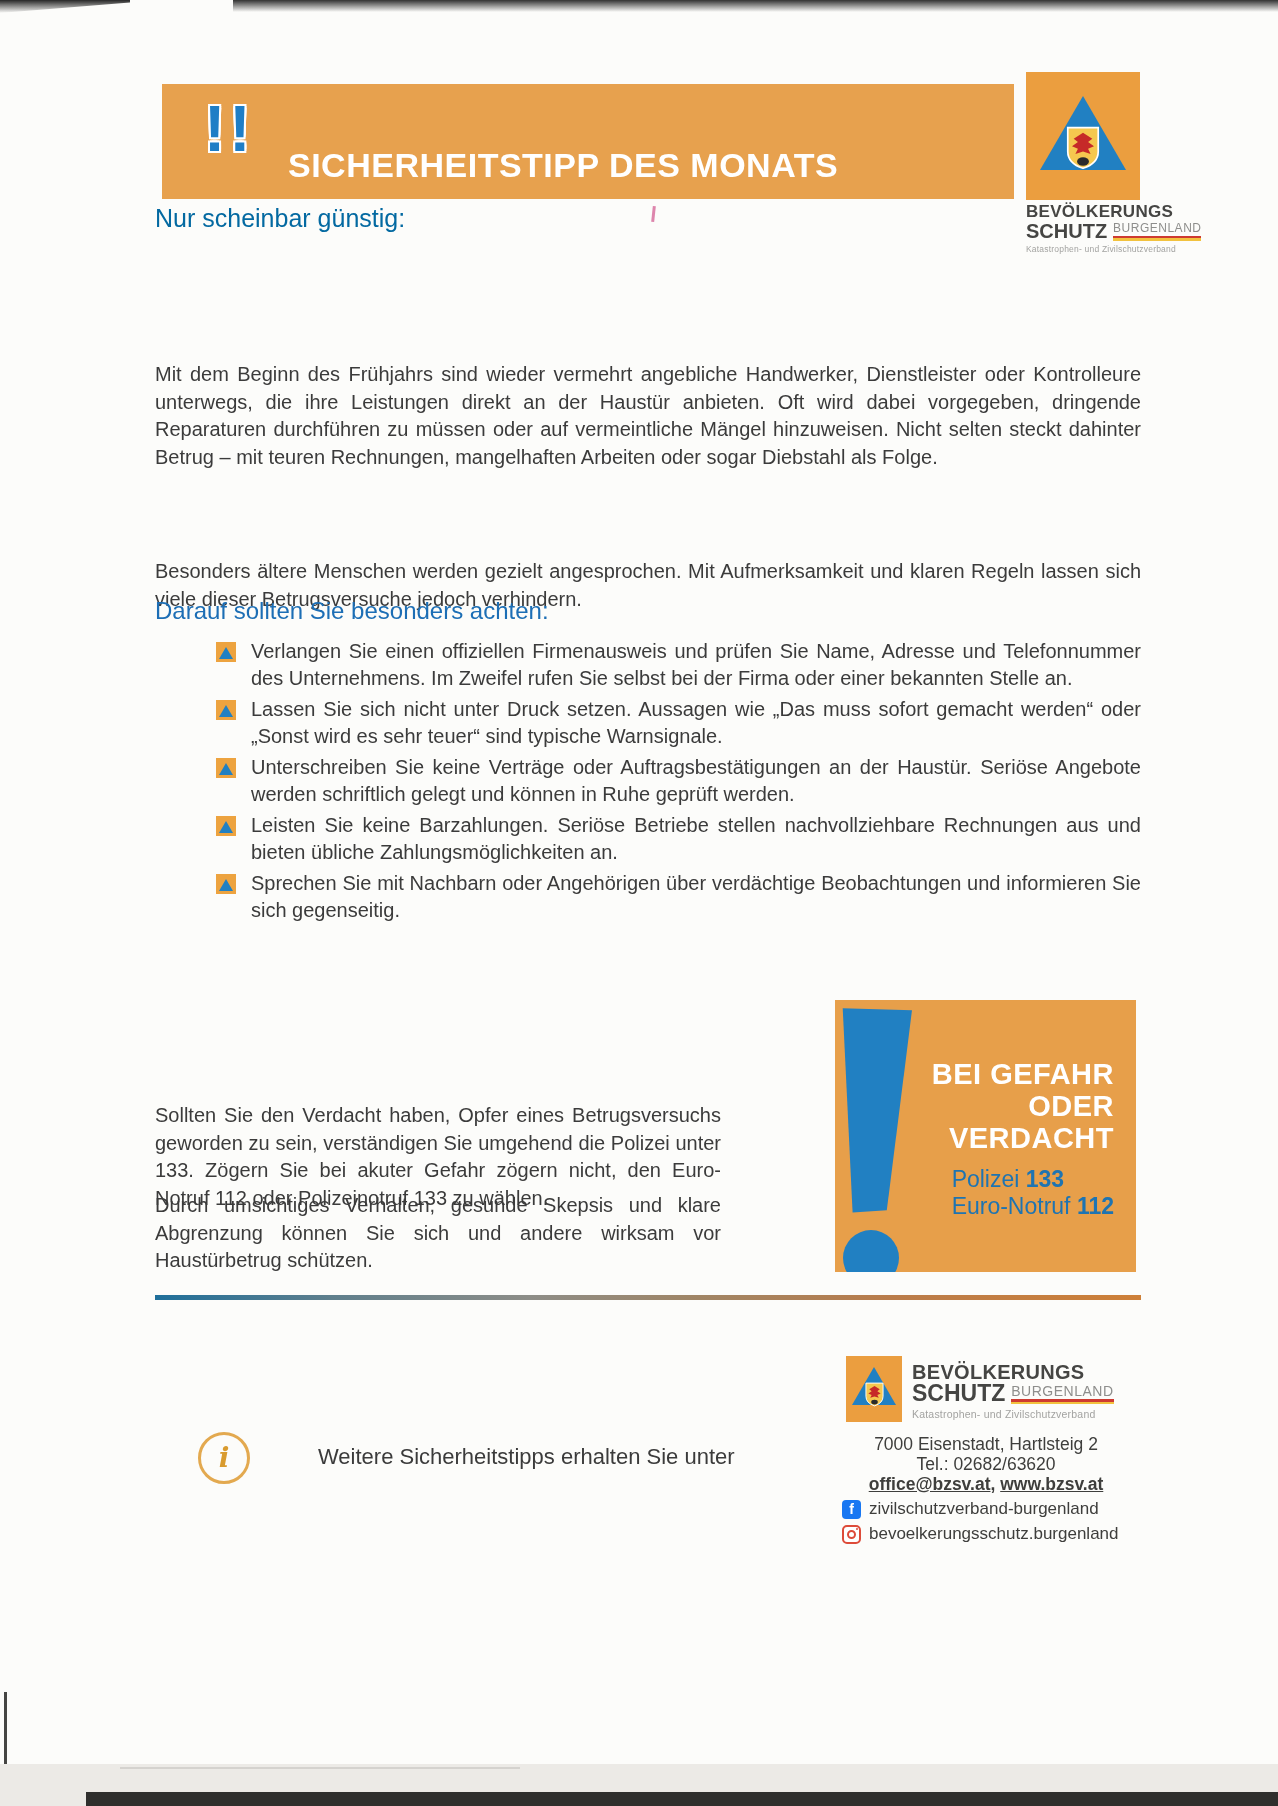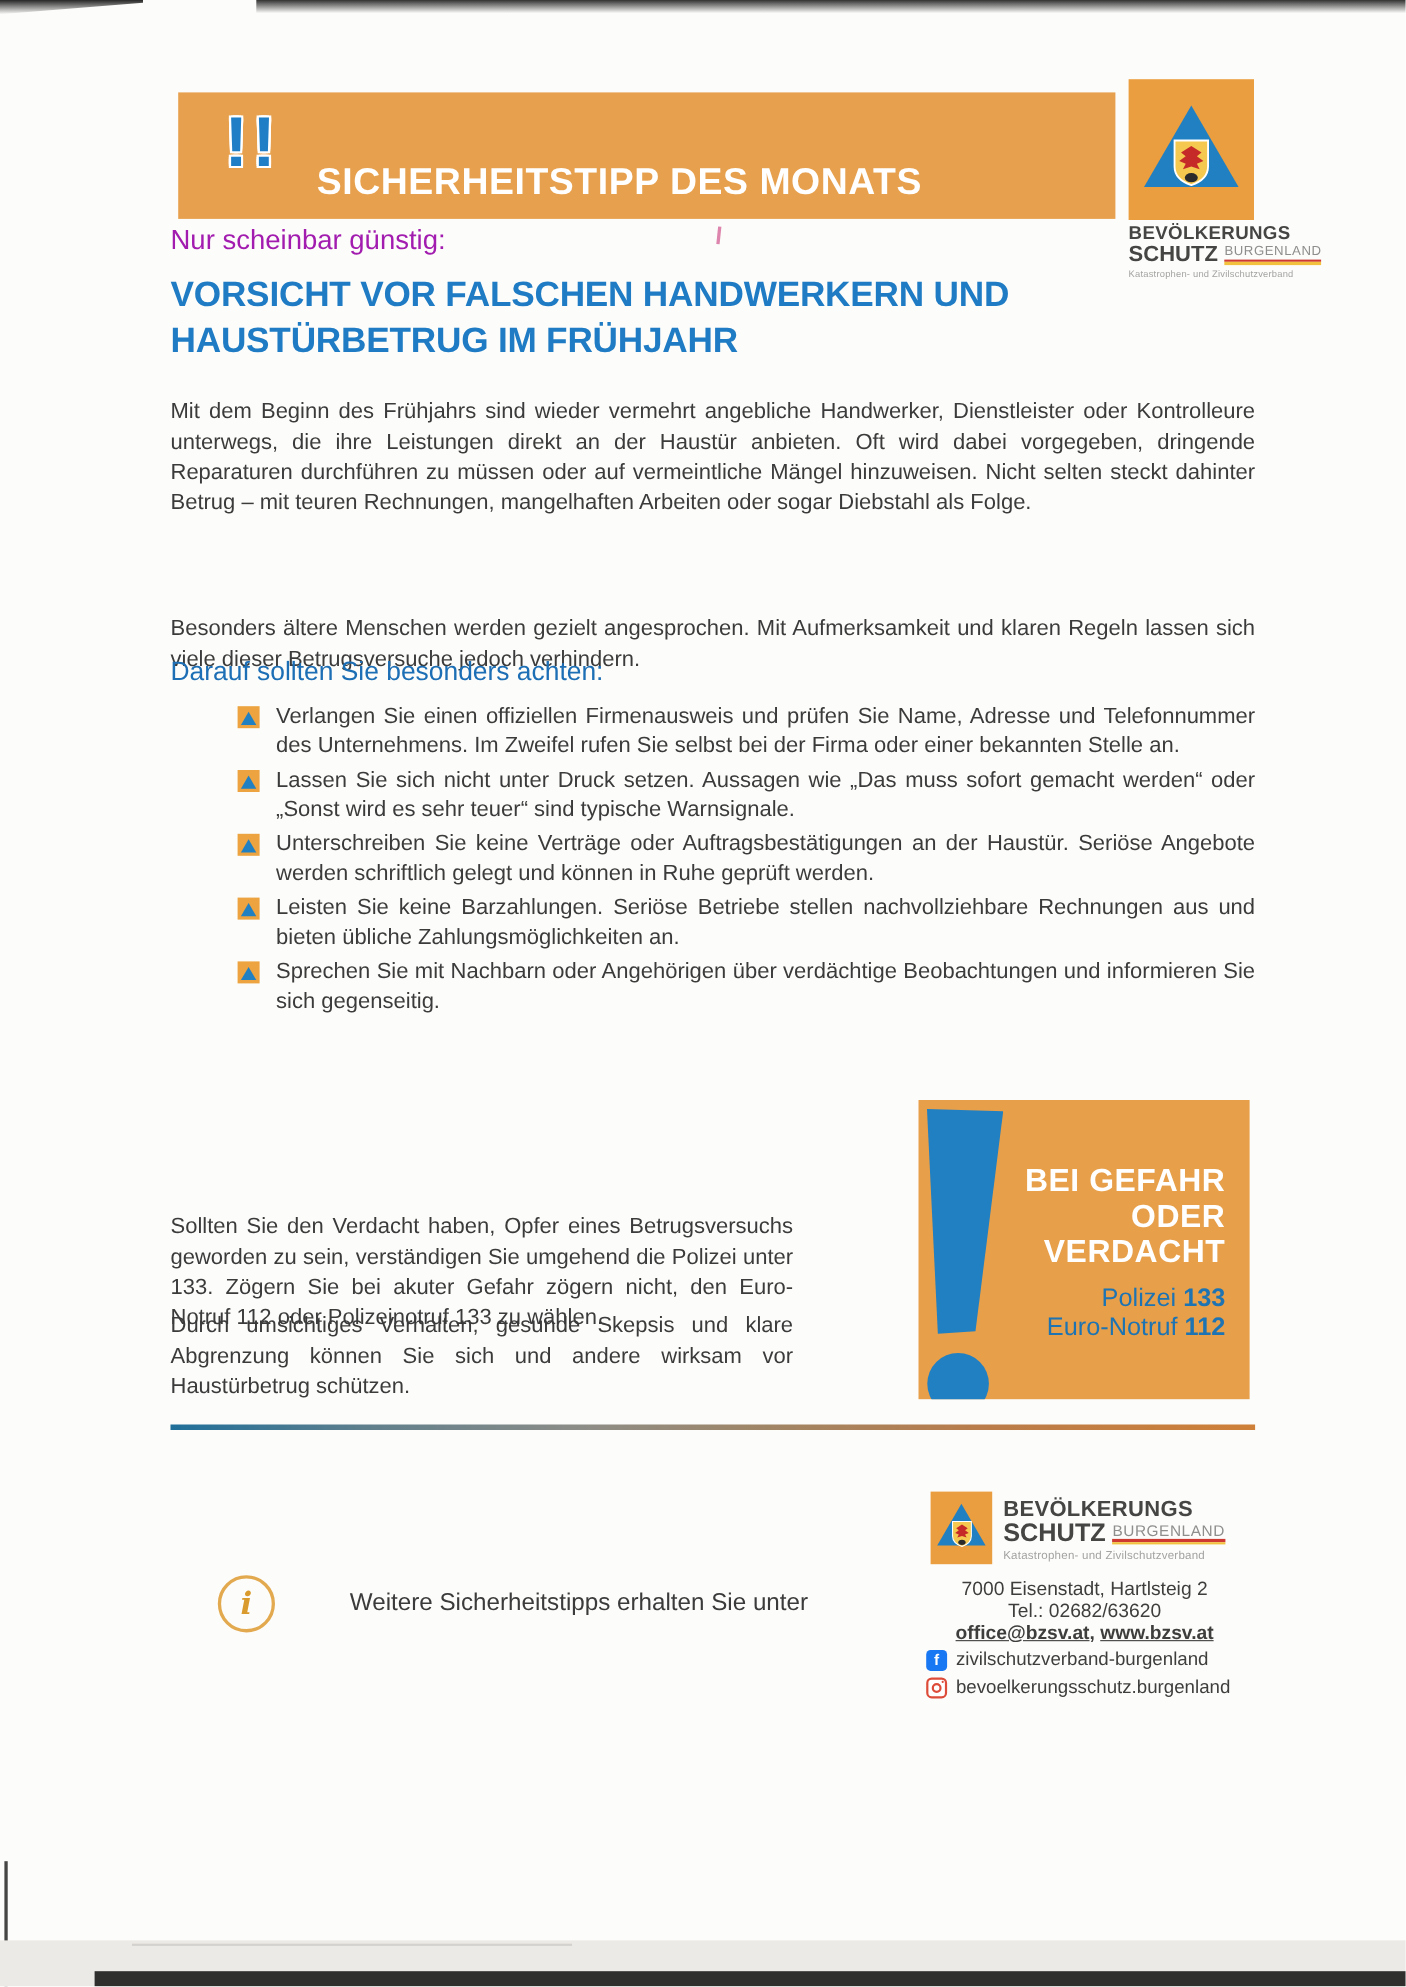--- a/index.html
+++ b/index.html
@@ -35,21 +35,21 @@
   .org-l1{font-size:17px;font-weight:700;color:#454543;letter-spacing:.3px;}
   .org-l2{font-size:20px;font-weight:700;color:#454543;display:flex;align-items:center;gap:6px;}
   .org-region{display:inline-block;font-size:12px;font-weight:400;color:#8E8E8C;letter-spacing:.5px;}
   .org-bars{display:block;margin-top:1px;}
   .org-bars i{display:block;height:2.5px;}
   .bar-red{background:#CE3A31;}
   .bar-gold{background:#F2C23E;}
   .org-l3{font-size:8.5px;color:#A3A3A1;margin-top:3px;letter-spacing:.2px;}
 
   
-  .kicker{position:absolute;left:155px;top:204px;font-size:25px;color:#a21caf;}
+  .kicker{position:absolute;left:155px;top:204px;font-size:25px;color:#0369a1;}
   .headline{position:absolute;left:155px;top:246px;font-size:32px;font-weight:700;color:#1F7CC4;line-height:42px;letter-spacing:-.2px;}
   .para{position:absolute;font-size:20px;line-height:27.5px;text-align:justify;color:#3B3B3B;}
   .para1{left:155px;top:341px;width:986px;}
   .para2{left:155px;top:511px;width:986px;margin-top:47px;}
 
   
   .check-heading{position:absolute;left:155px;top:597px;font-size:24px;color:#1C6EB5;}
   .checklist{position:absolute;left:216px;top:638px;width:925px;list-style:none;margin:0;padding:0;}
   .check-item{display:flex;gap:15px;margin-bottom:4px;}
   .mini-logo{flex:none;width:20px;height:20px;margin-top:4px;background:#EDA33F;
@@ -62,21 +62,21 @@
   .advice1{left:155px;top:1082px;width:566px;}
   .advice2{left:155px;top:1172px;width:566px;}
 
   
   .emergency{position:absolute;left:835px;top:1000px;width:301px;height:272px;background:#E79F4A;overflow:hidden;}
   .ex-stem{position:absolute;left:5px;top:6px;width:90px;height:215px;background:#2180C2;
     clip-path:polygon(3% 1%,80% 2%,52% 95%,14% 96%);}
   .ex-dot{position:absolute;left:8px;top:230px;width:56px;height:56px;border-radius:50%;background:#2180C2;}
   .em-title{position:absolute;right:22px;top:58px;text-align:right;color:#FFFFFF;font-weight:700;
     font-size:29px;line-height:32px;letter-spacing:.5px;}
-  .em-contacts{position:absolute;right:22px;top:166px;text-align:right;color:#1E74B2;font-size:23px;line-height:27px;}
+  .em-contacts{position:absolute;right:22px;top:166px;text-align:left;color:#1E74B2;font-size:23px;line-height:27px;}
   .em-contacts b{font-weight:700;}
 
   
   .divider{position:absolute;left:155px;top:1295px;width:986px;height:5px;
     background:linear-gradient(90deg,#1F6F9A 0%,#5F7F8C 18%,#8D8D87 38%,#A08565 55%,#BA7C4A 75%,#CE8038 100%);}
 
   
   .footer-block{position:absolute;left:830px;top:1356px;width:312px;}
   .f-logo-row{display:flex;gap:10px;margin-left:16px;}
   .f-square{position:relative;flex:none;width:56px;height:66px;background:#EB9E3F;}
@@ -139,24 +139,20 @@
         <span class="org-bars">
             <i class="bar-red"></i>
             <i class="bar-gold"></i>
           </span>
       </span>
     </div>
     <div class="org-l3">Katastrophen- und Zivilschutzverband</div>
   </div>
 
   <div class="kicker">Nur scheinbar günstig:</div>
-  <div class="headline">
-    <div>VORSICHT VOR FALSCHEN HANDWERKERN UND</div>
-    <div>HAUSTÜRBETRUG IM FRÜHJAHR</div>
-  </div>
   <p class="para para1">Mit dem Beginn des Frühjahrs sind wieder vermehrt angebliche Handwerker, Dienstleister oder Kontrolleure unterwegs, die ihre Leistungen direkt an der Haustür anbieten. Oft wird dabei vorgegeben, dringende Reparaturen durchführen zu müssen oder auf vermeintliche Mängel hinzuweisen. Nicht selten steckt dahinter Betrug – mit teuren Rechnungen, mangelhaften Arbeiten oder sogar Diebstahl als Folge.</p>
   <p class="para para2">Besonders ältere Menschen werden gezielt angesprochen. Mit Aufmerksamkeit und klaren Regeln lassen sich viele dieser Betrugsversuche jedoch verhindern.</p>
 
   <div class="check-heading">Darauf sollten Sie besonders achten:</div>
   <ul class="checklist">
     <li class="check-item">
       <span class="mini-logo">
           <span class="mini-tri"></span>
         </span>
       <span class="check-text">Verlangen Sie einen offiziellen Firmenausweis und prüfen Sie Name, Adresse und Telefonnummer des Unternehmens. Im Zweifel rufen Sie selbst bei der Firma oder einer bekannten Stelle an.</span>

